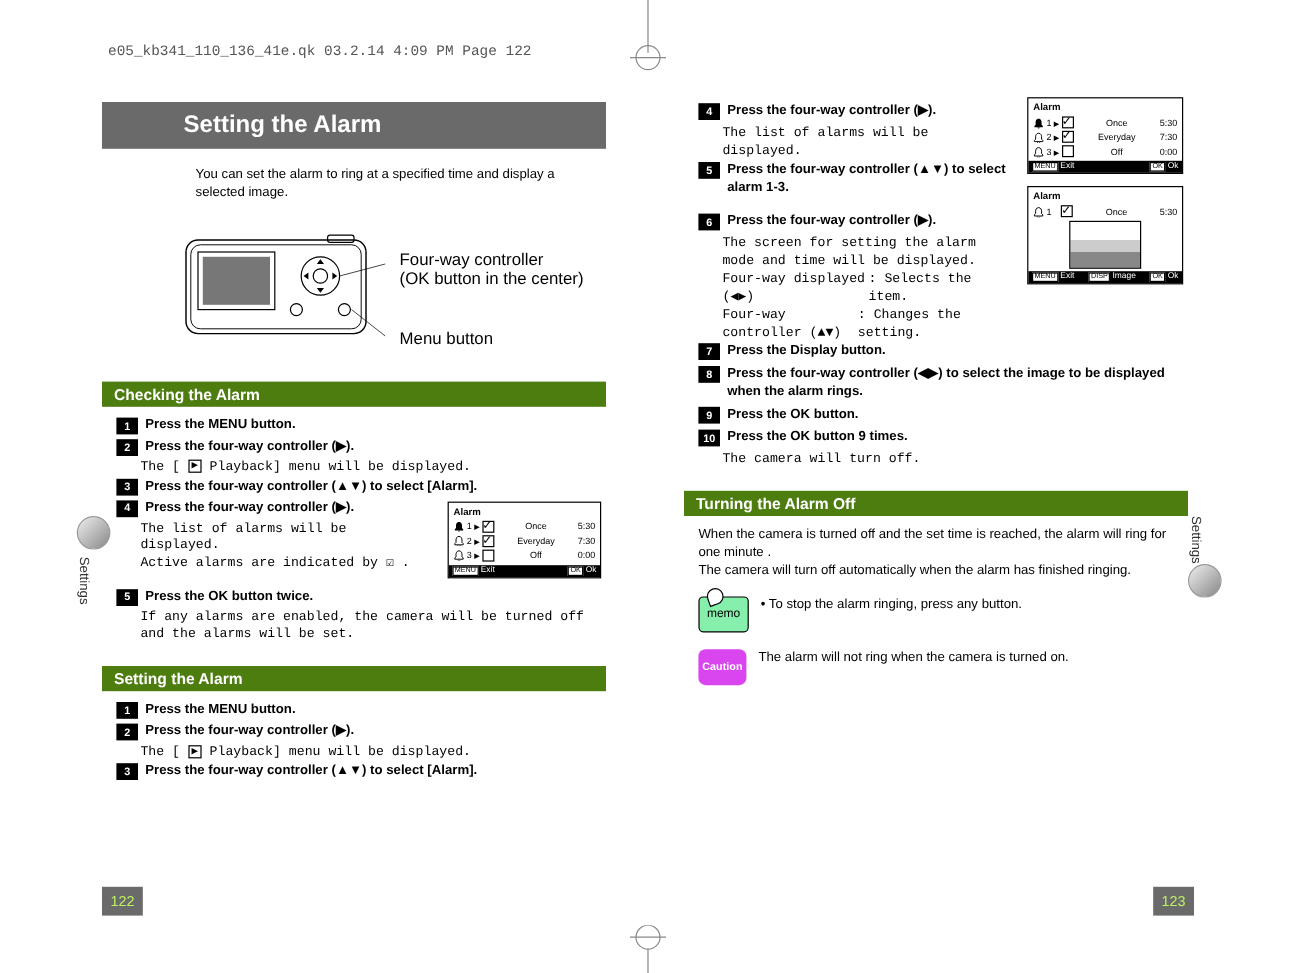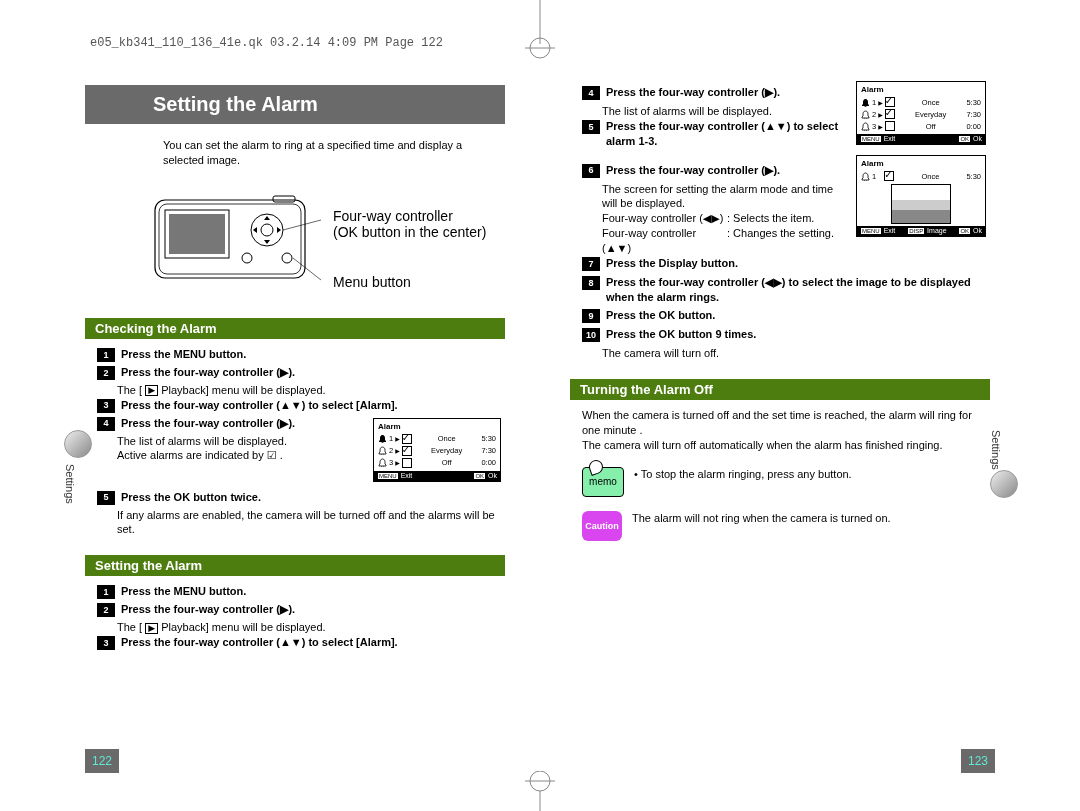--- a/index.html
+++ b/index.html
@@ -91,20 +91,21 @@
     margin-top: 1px;
     padding: 0 2px;
   }
   .step-body { flex: 1; }
   .step-body b { font-weight: bold; }
   .step-sub {
     font-weight: normal;
     margin-left: 20px;
     font-size: 11px;
     line-height: 1.35;
+    font-family: Liberation Mono, monospace;
   }
 
   .mini-lcd {
     border: 1px solid #000;
     width: 118px;
     font-size: 8px;
     background: #fff;
     padding: 3px 4px 2px 4px;
     float: right;
     margin: 2px 0 4px 6px;
@@ -169,24 +170,24 @@
   .sidebar-tab.right .tab-circle { margin-bottom: 0; margin-top: auto; }
   .tab-text {
     writing-mode: vertical-rl;
     font-size: 11px;
     color: #333;
     text-align: left;
   }
 
   .page-num {
     position: absolute;
-    bottom: 38px;
+    bottom: 48px;
     width: 34px; height: 24px;
     background: #6a6a6a;
-    color: #5eead4;
+    color: #bef264;
     display: flex;
     align-items: center;
     justify-content: center;
     font-size: 12px;
   }
   .page-num.pl { left: 85px; }
   .page-num.pr { right: 85px; }
 
   .two-col-step {
     display: flex;
@@ -448,21 +449,21 @@
           </div>
 
         <div style="height:10px"></div>
 
         <div class="step">
             <span class="step-num">6</span>
           <div class="step-body"><b>Press the four-way controller (▶).</b></div>
           </div>
         <div class="step-sub">The screen for setting the alarm mode and time will be displayed.</div>
         <div class="step-sub" style="display:flex">
-            <span style="width:125px">Four-way controller (◀▶)</span>
+            <span style="width:125px">Four-way displayed (◀▶)</span>
             <span>: Selects the item.</span>
           </div>
         <div class="step-sub" style="display:flex">
             <span style="width:125px">Four-way controller (▲▼)</span>
             <span>: Changes the setting.</span>
           </div>
       </div>
 
       <div class="lcds">
         <div class="mini-lcd">

